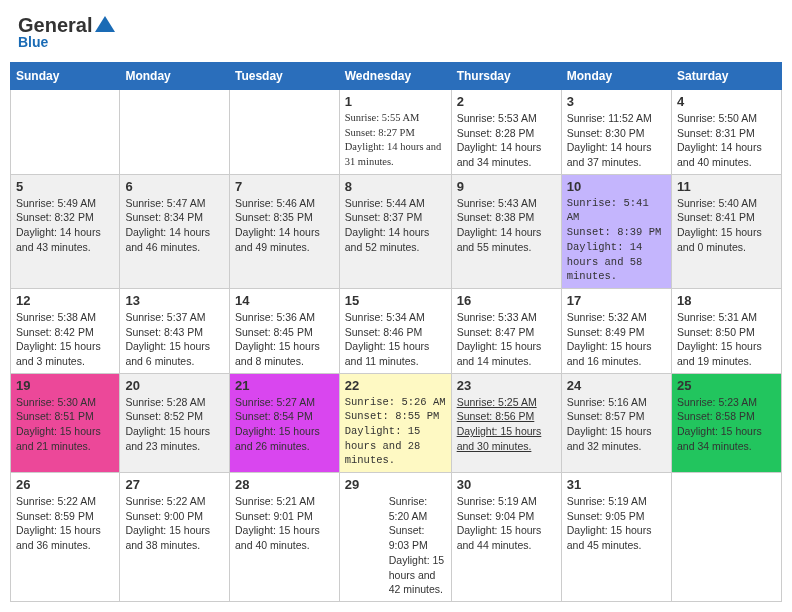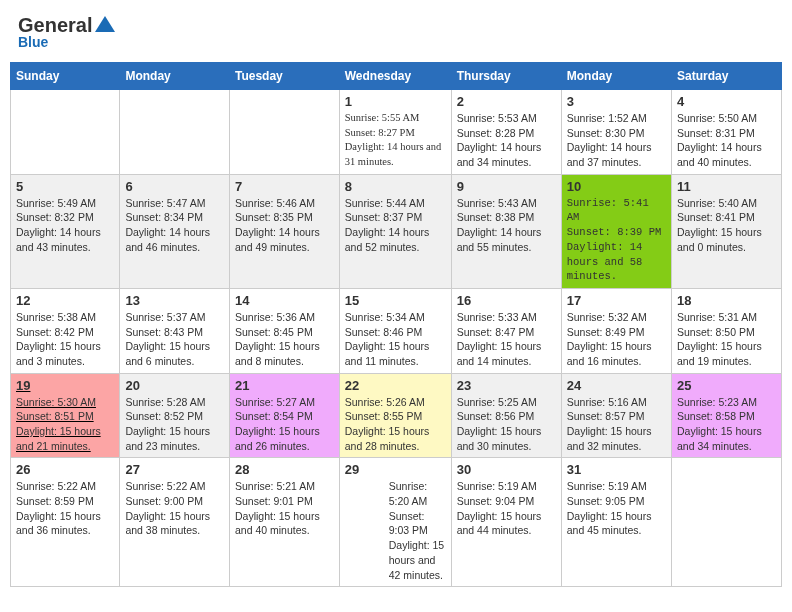--- a/index.html
+++ b/index.html
@@ -129,21 +129,21 @@
 Daylight: 14 hours and 31 minutes.</div>
         </td>
         <td>
           <div class="day-number">2</div>
           <div class="day-info" style="white-space: pre-line;">Sunrise: 5:53 AM
 Sunset: 8:28 PM
 Daylight: 14 hours and 34 minutes.</div>
         </td>
         <td>
           <div class="day-number">3</div>
-          <div class="day-info" style="white-space: pre-line;">Sunrise: 1:52 AM
+          <div class="day-info" style="white-space: pre-line;">Sunrise: 11:52 AM
 Sunset: 8:30 PM
 Daylight: 14 hours and 37 minutes.</div>
         </td>
         <td>
           <div class="day-number">4</div>
           <div class="day-info" style="white-space: pre-line;">Sunrise: 5:50 AM
 Sunset: 8:31 PM
 Daylight: 14 hours and 40 minutes.</div>
         </td>
       </tr>
@@ -171,21 +171,21 @@
           <div class="day-info" style="white-space: pre-line;">Sunrise: 5:44 AM
 Sunset: 8:37 PM
 Daylight: 14 hours and 52 minutes.</div>
         </td>
         <td style="background: rgb(240, 240, 240);">
           <div class="day-number">9</div>
           <div class="day-info" style="white-space: pre-line;">Sunrise: 5:43 AM
 Sunset: 8:38 PM
 Daylight: 14 hours and 55 minutes.</div>
         </td>
-        <td style="background: #84cc16;">
+        <td style="background: #c4b5fd;">
           <div class="day-number">10</div>
           <div class="day-info" style="white-space: pre-line; font-family: Liberation Mono, monospace;">Sunrise: 5:41 AM
 Sunset: 8:39 PM
 Daylight: 14 hours and 58 minutes.</div>
         </td>
         <td style="background: rgb(240, 240, 240);">
           <div class="day-number">11</div>
           <div class="day-info" style="white-space: pre-line;">Sunrise: 5:40 AM
 Sunset: 8:41 PM
 Daylight: 15 hours and 0 minutes.</div>
@@ -229,57 +229,57 @@
 Daylight: 15 hours and 16 minutes.</div>
         </td>
         <td>
           <div class="day-number">18</div>
           <div class="day-info" style="white-space: pre-line;">Sunrise: 5:31 AM
 Sunset: 8:50 PM
 Daylight: 15 hours and 19 minutes.</div>
         </td>
       </tr>
       <tr>
-        <td style="background: #fca5a5; text-decoration: underline;">
+        <td style="background: #ec4899;">
           <div class="day-number">19</div>
           <div class="day-info" style="white-space: pre-line;">Sunrise: 5:30 AM
 Sunset: 8:51 PM
 Daylight: 15 hours and 21 minutes.</div>
         </td>
         <td style="background: rgb(240, 240, 240);">
           <div class="day-number">20</div>
           <div class="day-info" style="white-space: pre-line;">Sunrise: 5:28 AM
 Sunset: 8:52 PM
 Daylight: 15 hours and 23 minutes.</div>
         </td>
-        <td style="background: #f0abfc;">
+        <td style="background: #d946ef;">
           <div class="day-number">21</div>
           <div class="day-info" style="white-space: pre-line;">Sunrise: 5:27 AM
 Sunset: 8:54 PM
 Daylight: 15 hours and 26 minutes.</div>
         </td>
         <td style="background: #fef9c3;">
           <div class="day-number">22</div>
-          <div class="day-info" style="white-space: pre-line;">Sunrise: 5:26 AM
+          <div class="day-info" style="white-space: pre-line; font-family: Liberation Mono, monospace;">Sunrise: 5:26 AM
 Sunset: 8:55 PM
 Daylight: 15 hours and 28 minutes.</div>
         </td>
         <td style="background: rgb(240, 240, 240);">
           <div class="day-number">23</div>
-          <div class="day-info" style="white-space: pre-line;">Sunrise: 5:25 AM
+          <div class="day-info" style="white-space: pre-line; text-decoration: underline;">Sunrise: 5:25 AM
 Sunset: 8:56 PM
 Daylight: 15 hours and 30 minutes.</div>
         </td>
         <td style="background: rgb(240, 240, 240);">
           <div class="day-number">24</div>
           <div class="day-info" style="white-space: pre-line;">Sunrise: 5:16 AM
 Sunset: 8:57 PM
 Daylight: 15 hours and 32 minutes.</div>
         </td>
-        <td style="background: #f0abfc;">
+        <td style="background: #22c55e;">
           <div class="day-number">25</div>
           <div class="day-info" style="white-space: pre-line;">Sunrise: 5:23 AM
 Sunset: 8:58 PM
 Daylight: 15 hours and 34 minutes.</div>
         </td>
       </tr>
       <tr>
         <td>
           <div class="day-number">26</div>
           <div class="day-info" style="white-space: pre-line;">Sunrise: 5:22 AM

